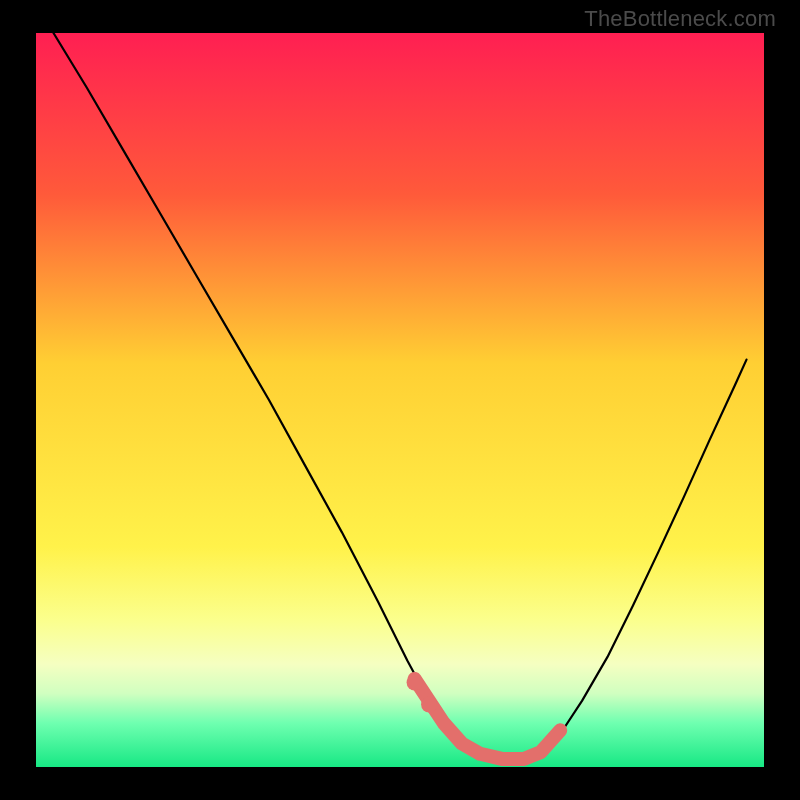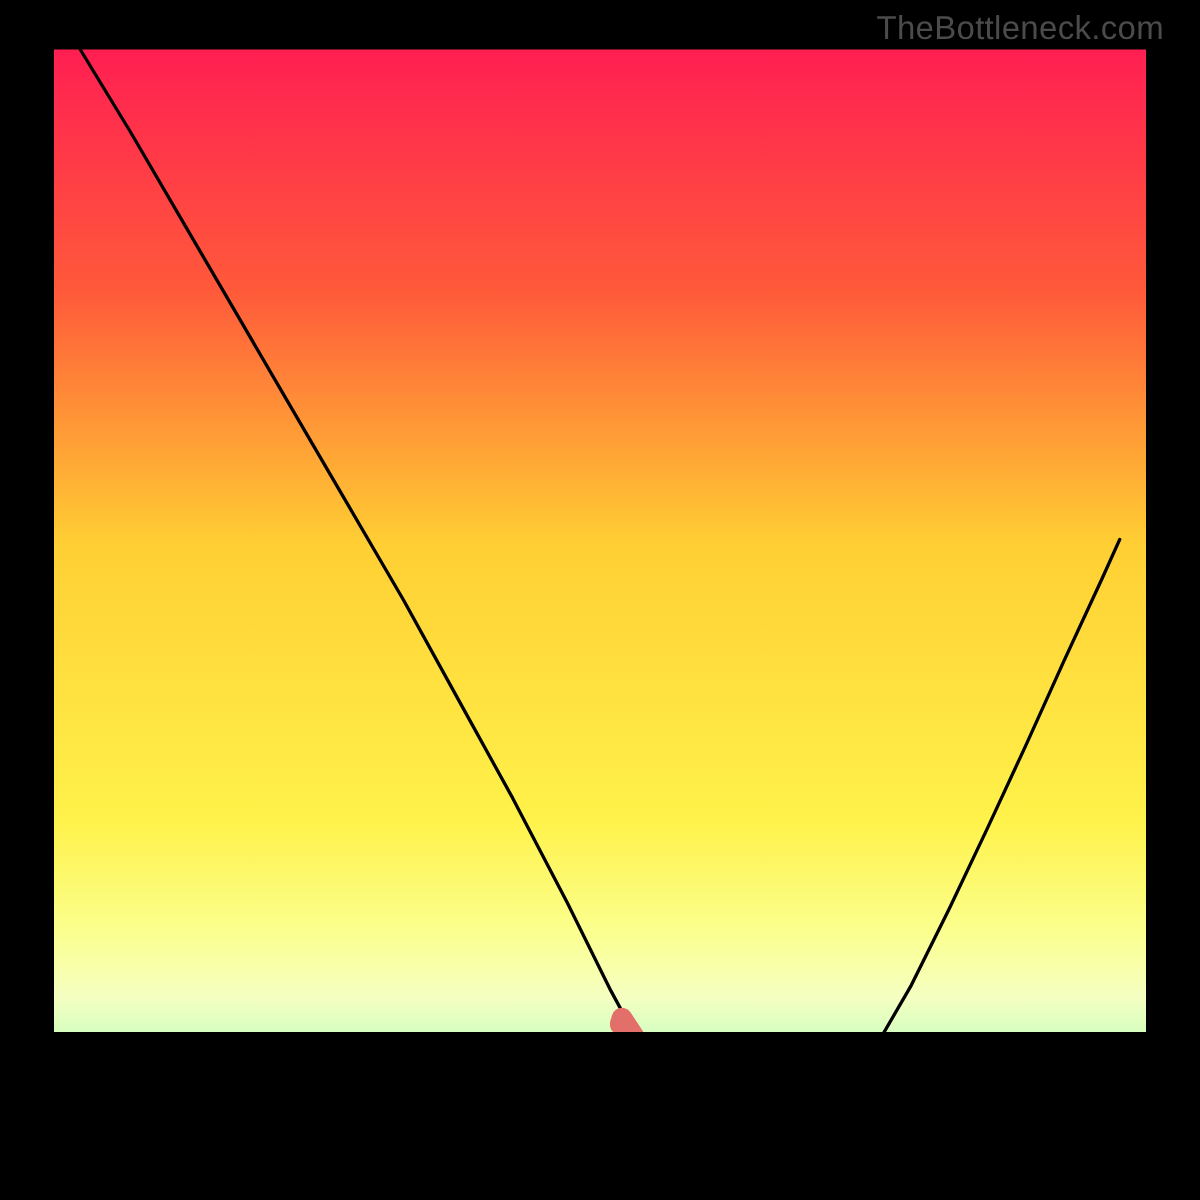--- a/index.html
+++ b/index.html
@@ -1,16 +1,16 @@
 <!DOCTYPE html>
 <html><head>
 <meta charset="utf-8">
 <style>
   html, body { margin: 0; padding: 0; background: #000; }
-  .stage { width: 800px; height: 688px; position: relative; background: #000; overflow: hidden; }
+  .stage { width: 800px; height: 800px; position: relative; background: #000; overflow: hidden; }
   .watermark {
     position: absolute;
     top: 6px;
     right: 24px;
     color: #4b4b4b;
     font-family: Arial, Helvetica, sans-serif;
     font-size: 22px;
     font-weight: 500;
     letter-spacing: 0.2px;
     user-select: none;

